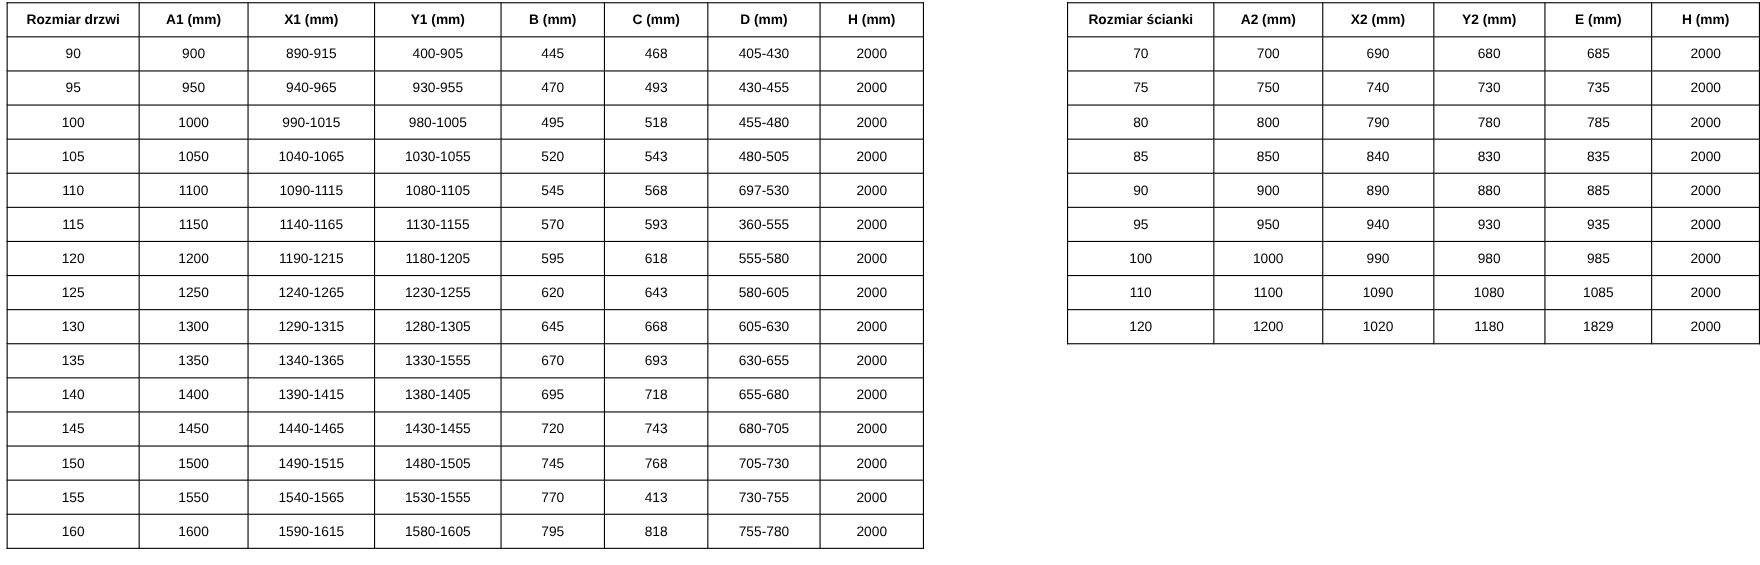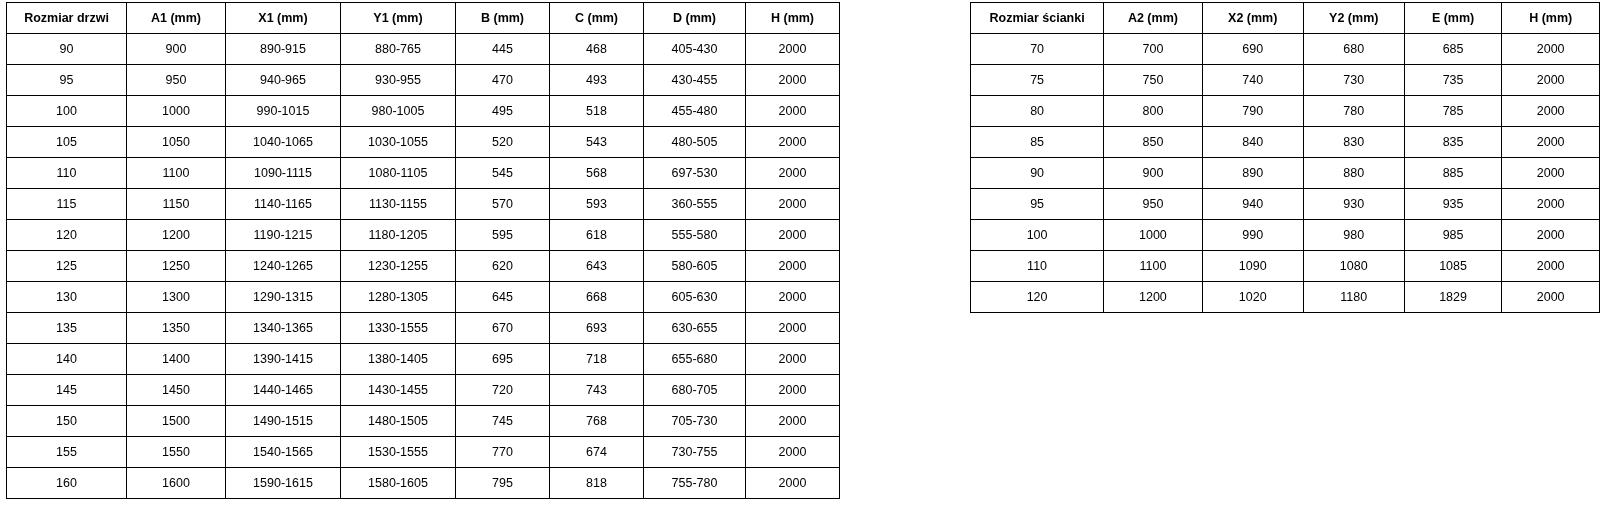--- a/index.html
+++ b/index.html
@@ -94,21 +94,21 @@
             <th>C (mm)</th>
             <th>D (mm)</th>
             <th>H (mm)</th>
           </tr>
       </thead>
       <tbody>
           <tr>
             <td>90</td>
             <td>900</td>
             <td>890-915</td>
-            <td>880-765</td>
+            <td>400-905</td>
             <td>445</td>
             <td>468</td>
             <td>405-430</td>
             <td>2000</td>
           </tr>
           <tr>
             <td>95</td>
             <td>950</td>
             <td>940-965</td>
             <td>930-955</td>
@@ -226,21 +226,21 @@
             <td>768</td>
             <td>705-730</td>
             <td>2000</td>
           </tr>
           <tr>
             <td>155</td>
             <td>1550</td>
             <td>1540-1565</td>
             <td>1530-1555</td>
             <td>770</td>
-            <td>674</td>
+            <td>413</td>
             <td>730-755</td>
             <td>2000</td>
           </tr>
           <tr>
             <td>160</td>
             <td>1600</td>
             <td>1590-1615</td>
             <td>1580-1605</td>
             <td>795</td>
             <td>818</td>

